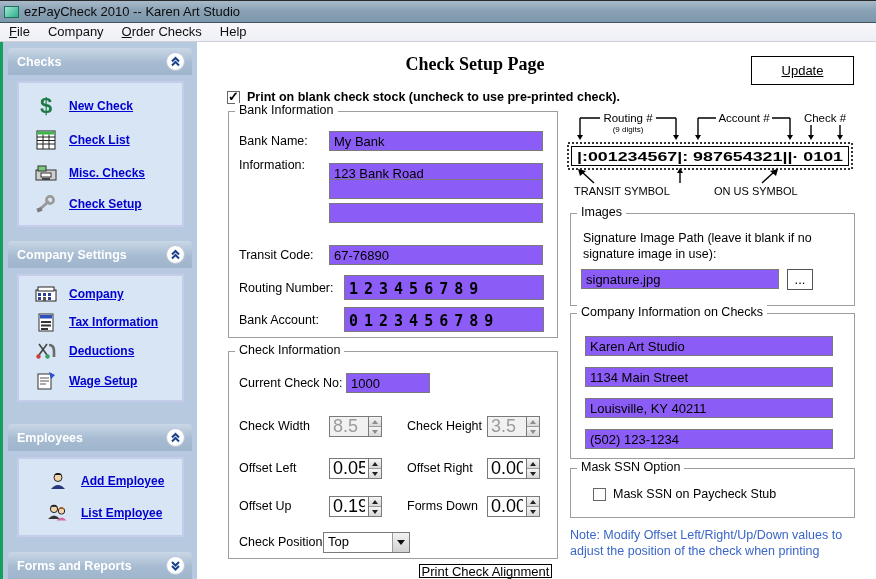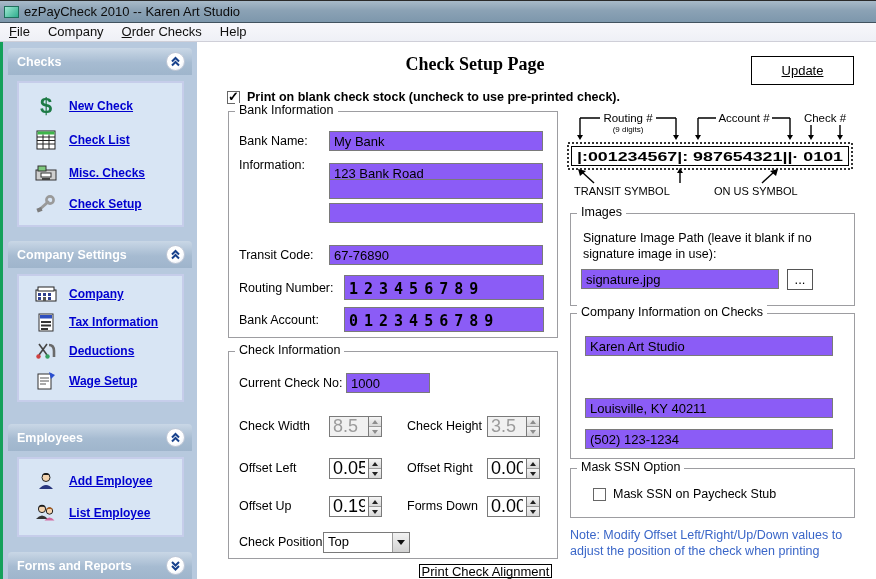--- a/index.html
+++ b/index.html
@@ -221,21 +221,21 @@
 
     <div class="section-header" style="top:382px;">
       <span>Employees</span>
       <span class="chevron-btn">
         <svg width="13" height="13" viewBox="0 0 13 13">
             <path d="M3 6.5 L6.5 3 L10 6.5" fill="none" stroke="#17418c" stroke-width="2"></path>
             <path d="M3 10.5 L6.5 7 L10 10.5" fill="none" stroke="#17418c" stroke-width="2"></path>
           </svg>
       </span>
     </div>
-    <div class="panel" style="top:415px; height:80px;">
+    <div class="panel" style="top:415px; height:80px;padding-left:12px;">
       <div class="side-row">
         <span class="side-icon">
           <svg width="18" height="20">
               <circle cx="9" cy="6.5" r="4" fill="#f3d3ae" stroke="#222"></circle>
               <path d="M5 6 a4 4 0 0 1 8 0 l-1 -2 -6 0 Z" fill="#1a1a1a"></path>
               <path d="M2 18 q7 -8 14 0 Z" fill="#27357e"></path>
             </svg>
         </span>
         <a class="side-link">Add Employee</a>
       </div>
@@ -409,20 +409,21 @@
   <div class="groupbox" style="left:570px; top:212px; width:285px; height:93px;padding-left:32px;">
     <span class="group-label">Images</span>
     <span class="flabel" style="left:12px; top:16px; width:255px; white-space:normal; line-height:16px;">Signature Image Path (leave it blank if no signature image in use):</span>
     <input class="tinput" style="left: 10px; top: 55px; width: 198px;" value="signature.jpg">
     <button class="btn" style="position:absolute; left:216px; top:55px; width:26px; height:21px; border:1px solid #555;">...</button>
   </div>
 
   <div class="groupbox" style="left:570px; top:312px; width:285px; height:146px;">
     <span class="group-label">Company Information on Checks</span>
     <input class="tinput" style="left: 14px; top: 22px; width: 248px;" value="Karen Art Studio">
+    <input class="tinput" style="left: 14px; top: 53px; width: 248px;" value="1134 Main Street">
     <input class="tinput" style="left: 14px; top: 84px; width: 248px;" value="Louisville, KY 40211">
     <input class="tinput" style="left: 14px; top: 115px; width: 248px;" value="(502) 123-1234">
   </div>
 
   <div class="groupbox" style="left:570px; top:467px; width:285px; height:50px;">
     <span class="group-label">Mask SSN Option</span>
     <div class="check-row" style="left:22px; top:18px;">
       <span class="checkbox"></span>
       <span class="check-label">Mask SSN on Paycheck Stub</span>
     </div>

